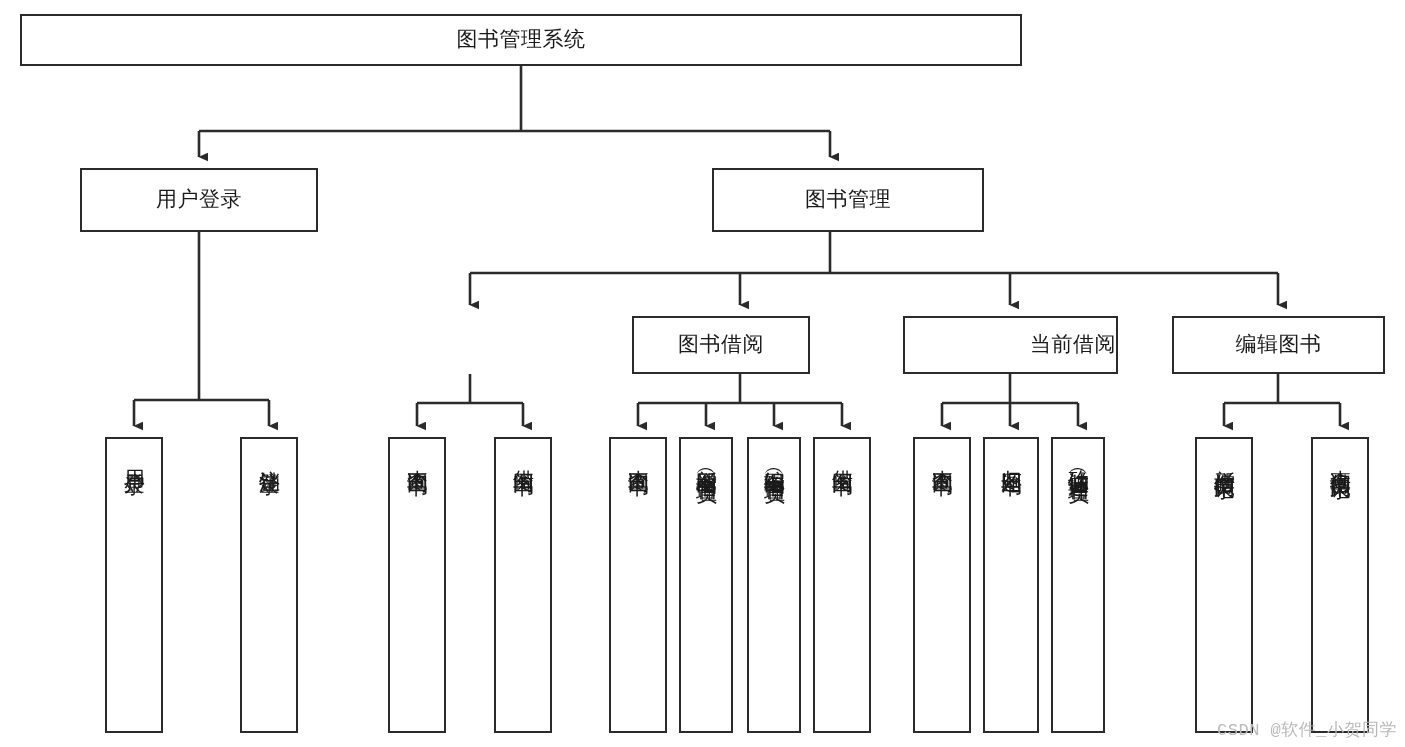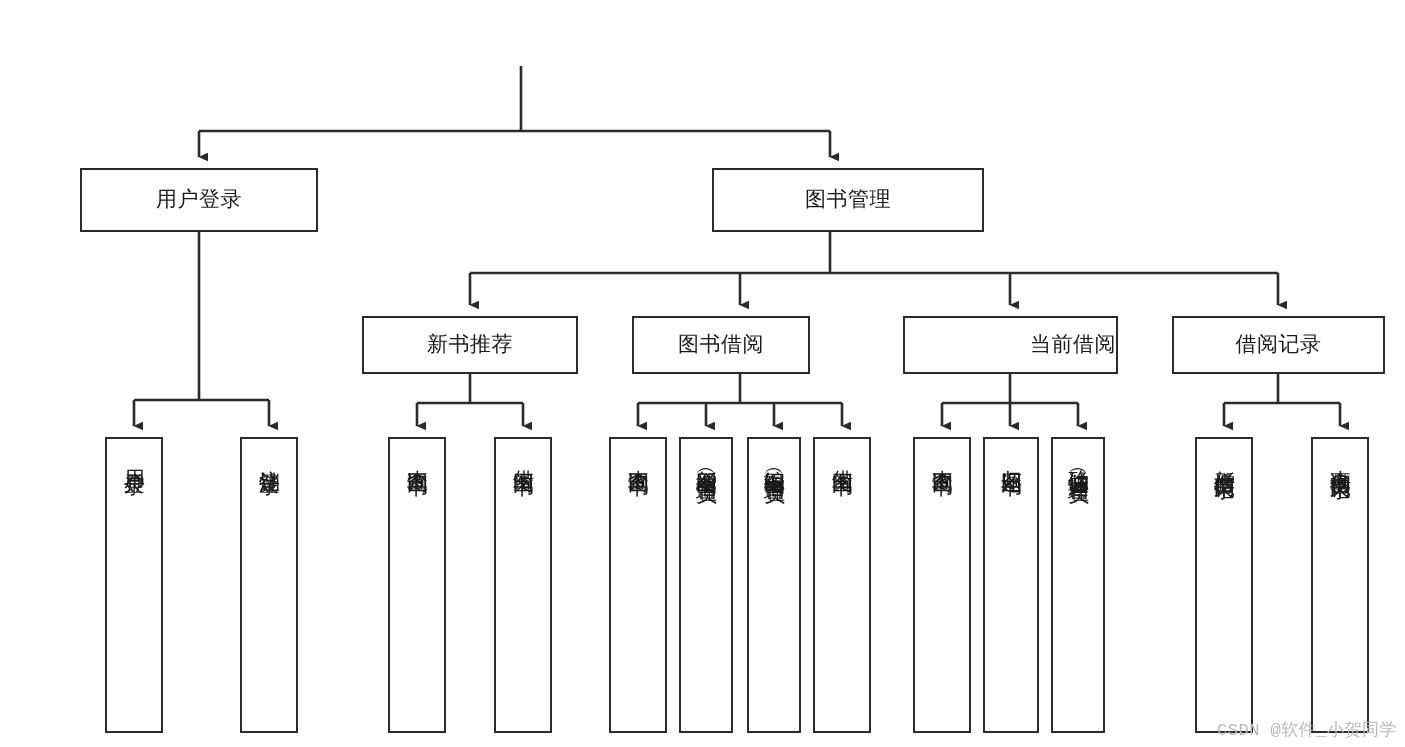--- a/index.html
+++ b/index.html
@@ -119,43 +119,43 @@
       <path d="M 1010,403 L 1010,426" marker-end="url(#arrowhead)"></path>
       <path d="M 1078,403 L 1078,426" marker-end="url(#arrowhead)"></path>
 
       <path d="M 1278,374 L 1278,403"></path>
       <path d="M 1224,403 L 1340,403"></path>
       <path d="M 1224,403 L 1224,426" marker-end="url(#arrowhead)"></path>
       <path d="M 1340,403 L 1340,426" marker-end="url(#arrowhead)"></path>
     </g>
   </svg>
 
+  <div class="node horiz" style="left:20px; top:14px; width:1002px; height:52px;">
+    <span class="node-label">图书管理系统</span>
+  </div>
 
   <div class="node horiz" style="left:80px; top:168px; width:238px; height:64px;">
     <span class="node-label">用户登录</span>
   </div>
 
   <div class="node horiz" style="left:712px; top:168px; width:272px; height:64px;">
     <span class="node-label">图书管理</span>
   </div>
 
-  <div class="node horiz" style="left:362px; top:316px; width:216px; height:58px;">
-    <span class="node-label">新书推荐</span>
-  </div>
 
   <div class="node horiz" style="left:632px; top:316px; width:178px; height:58px;">
     <span class="node-label">图书借阅</span>
   </div>
 
   <div class="node horiz" style="left:903px; top:316px; width:215px; height:58px;justify-content:flex-end;">
     <span class="node-label">当前借阅</span>
   </div>
 
   <div class="node horiz" style="left:1172px; top:316px; width:213px; height:58px;">
-    <span class="node-label">借阅记录</span>
+    <span class="node-label">编辑图书</span>
   </div>
 
   <div class="node vert" style="left:105px; top:437px; width:58px; height:296px;">
     <span class="node-label">用户登录</span>
   </div>
 
   <div class="node vert" style="left:240px; top:437px; width:58px; height:296px;">
     <span class="node-label">注销登录</span>
   </div>
 

